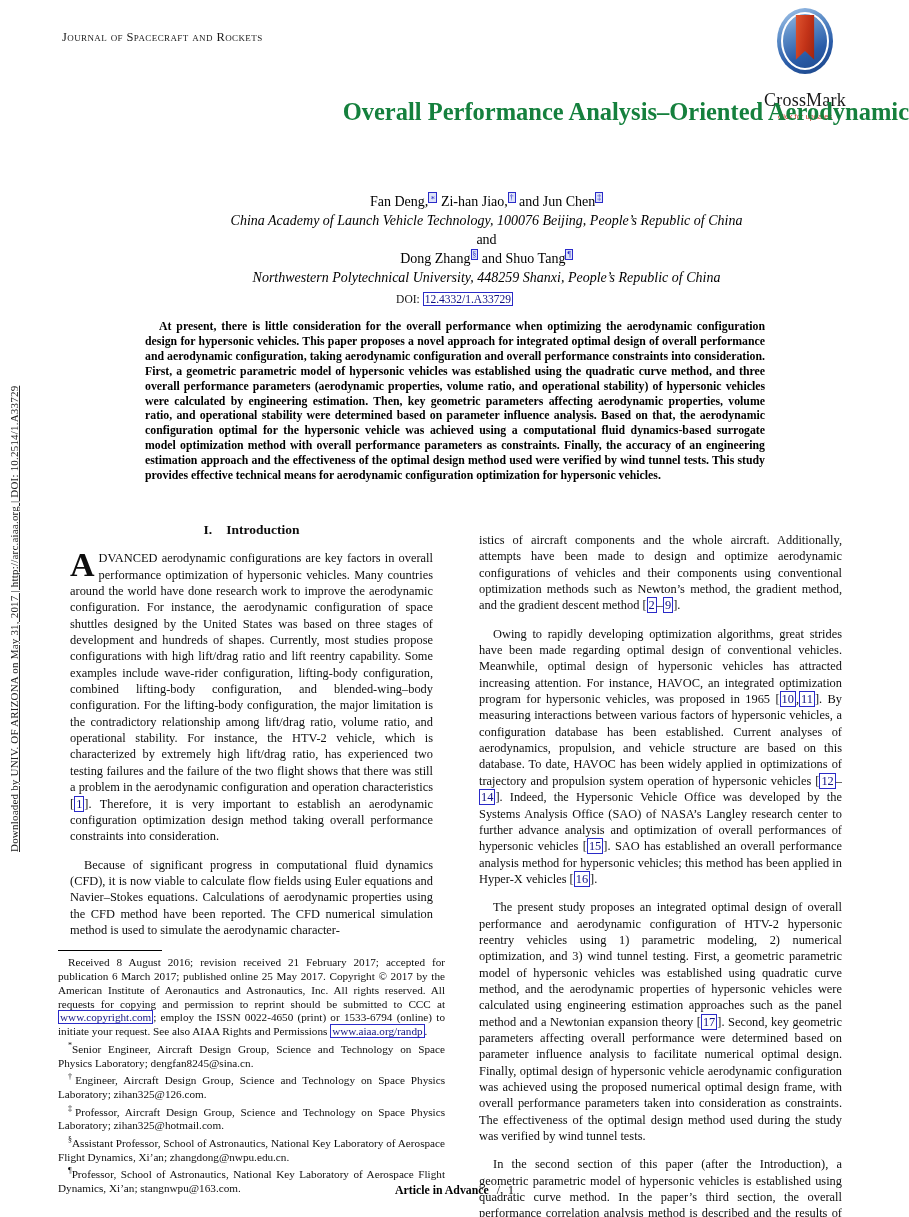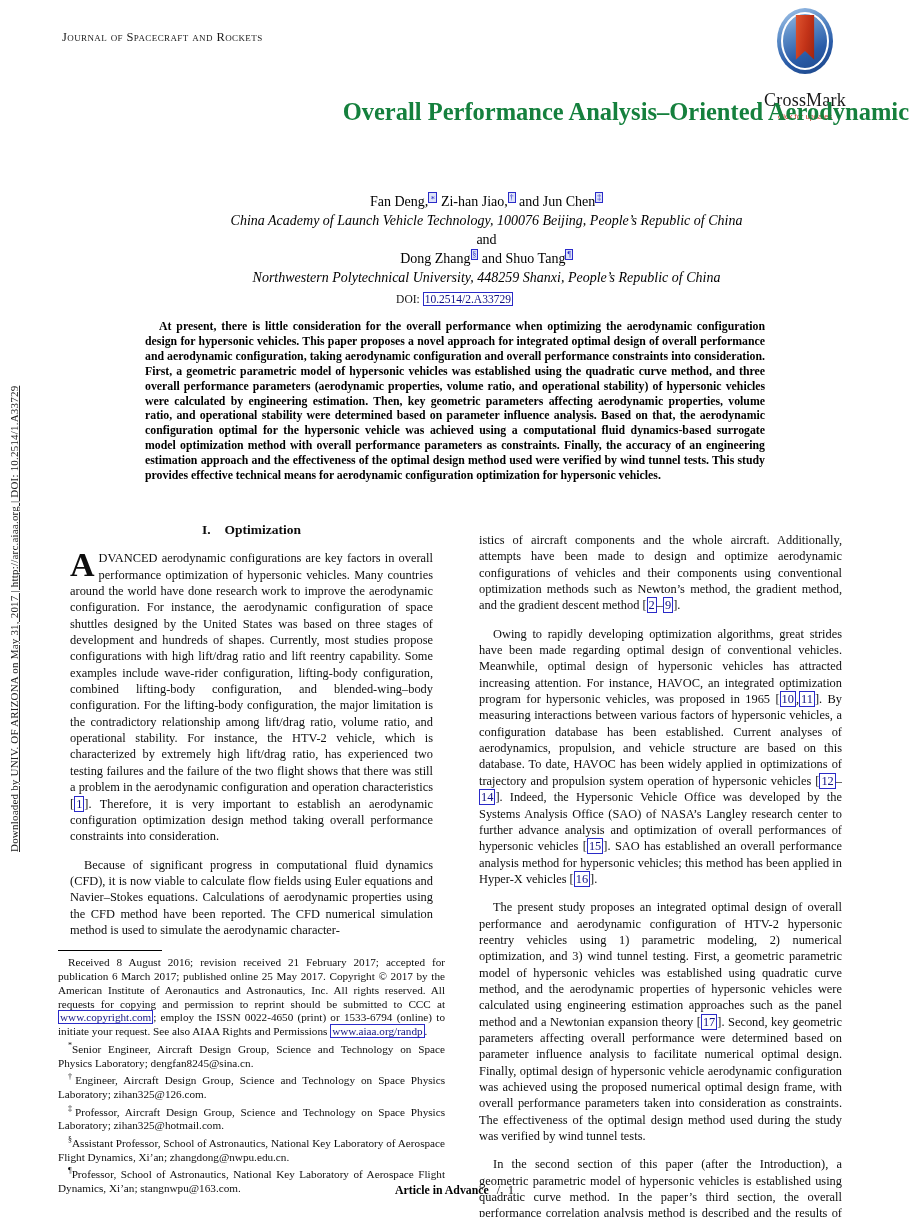--- a/index.html
+++ b/index.html
@@ -76,28 +76,28 @@
   </div>
 
   <div class="authors">
     <div>Fan Deng,<sup class="lmark">∗</sup> Zi-han Jiao,<sup class="lmark">†</sup> and Jun Chen<sup class="lmark">‡</sup></div>
     <div class="aff">China Academy of Launch Vehicle Technology, 100076 Beijing, People’s Republic of China</div>
     <div>and</div>
     <div>Dong Zhang<sup class="lmark">§</sup> and Shuo Tang<sup class="lmark">¶</sup></div>
     <div class="aff">Northwestern Polytechnical University, 448259 Shanxi, People’s Republic of China</div>
   </div>
 
-  <div class="doi-line">DOI: <span class="lbox">10.2514/2.A33729</span></div>
+  <div class="doi-line">DOI: <span class="lbox">12.4332/1.A33729</span></div>
 
   <div class="abstract">At present, there is little consideration for the overall performance when optimizing the aerodynamic configuration design for hypersonic vehicles. This paper proposes a novel approach for integrated optimal design of overall performance and aerodynamic configuration, taking aerodynamic configuration and overall performance constraints into consideration. First, a geometric parametric model of hypersonic vehicles was established using the quadratic curve method, and three overall performance parameters (aerodynamic properties, volume ratio, and operational stability) of hypersonic vehicles were calculated by engineering estimation. Then, key geometric parameters affecting aerodynamic properties, volume ratio, and operational stability were determined based on parameter influence analysis. Based on that, the aerodynamic configuration optimal for the hypersonic vehicle was achieved using a computational fluid dynamics-based surrogate model optimization method with overall performance parameters as constraints. Finally, the accuracy of an engineering estimation approach and the effectiveness of the optimal design method used were verified by wind tunnel tests. This study provides effective technical means for aerodynamic configuration optimization for hypersonic vehicles.</div>
 
   <div class="columns">
     <div class="col">
       <div class="sec-head">
-        <span class="num">I.</span><span>Optimization</span>
+        <span class="num">I.</span><span>Introduction</span>
       </div>
       <div>
           <p class="para"><span class="dropcap">A</span>DVANCED aerodynamic configurations are key factors in overall performance optimization of hypersonic vehicles. Many countries around the world have done research work to improve the aerodynamic configuration. For instance, the aerodynamic configuration of space shuttles designed by the United States was based on three stages of development and hundreds of shapes. Currently, most studies propose configurations with high lift/drag ratio and lift reentry capability. Some examples include wave-rider configuration, lifting-body configuration, combined lifting-body configuration, and blended-wing–body configuration. For the lifting-body configuration, the major limitation is the contradictory relationship among lift/drag ratio, volume ratio, and operational stability. For instance, the HTV-2 vehicle, which is characterized by extremely high lift/drag ratio, has experienced two testing failures and the failure of the two flight shows that there was still a problem in the aerodynamic configuration and operation characteristics [<span class="lbox">1</span>]. Therefore, it is very important to establish an aerodynamic configuration optimization design method taking overall performance constraints into consideration.</p>
           <p class="para ind">Because of significant progress in computational fluid dynamics (CFD), it is now viable to calculate flow fields using Euler equations and Navier–Stokes equations. Calculations of aerodynamic properties using the CFD method have been reported. The CFD numerical simulation method is used to simulate the aerodynamic character-</p>
         </div>
       <div class="footrule"></div>
       <div class="footnotes">
           <p>Received 8 August 2016; revision received 21 February 2017; accepted for publication 6 March 2017; published online 25 May 2017. Copyright © 2017 by the American Institute of Aeronautics and Astronautics, Inc. All rights reserved. All requests for copying and permission to reprint should be submitted to CCC at <span class="lbox">www.copyright.com</span>; employ the ISSN 0022-4650 (print) or 1533-6794 (online) to initiate your request. See also AIAA Rights and Permissions <span class="lbox">www.aiaa.org/randp</span>.</p>
           <p><sup>*</sup>Senior Engineer, Aircraft Design Group, Science and Technology on Space Physics Laboratory; dengfan8245@sina.cn.</p>
           <p><sup>†</sup>Engineer, Aircraft Design Group, Science and Technology on Space Physics Laboratory; zihan325@126.com.</p>

